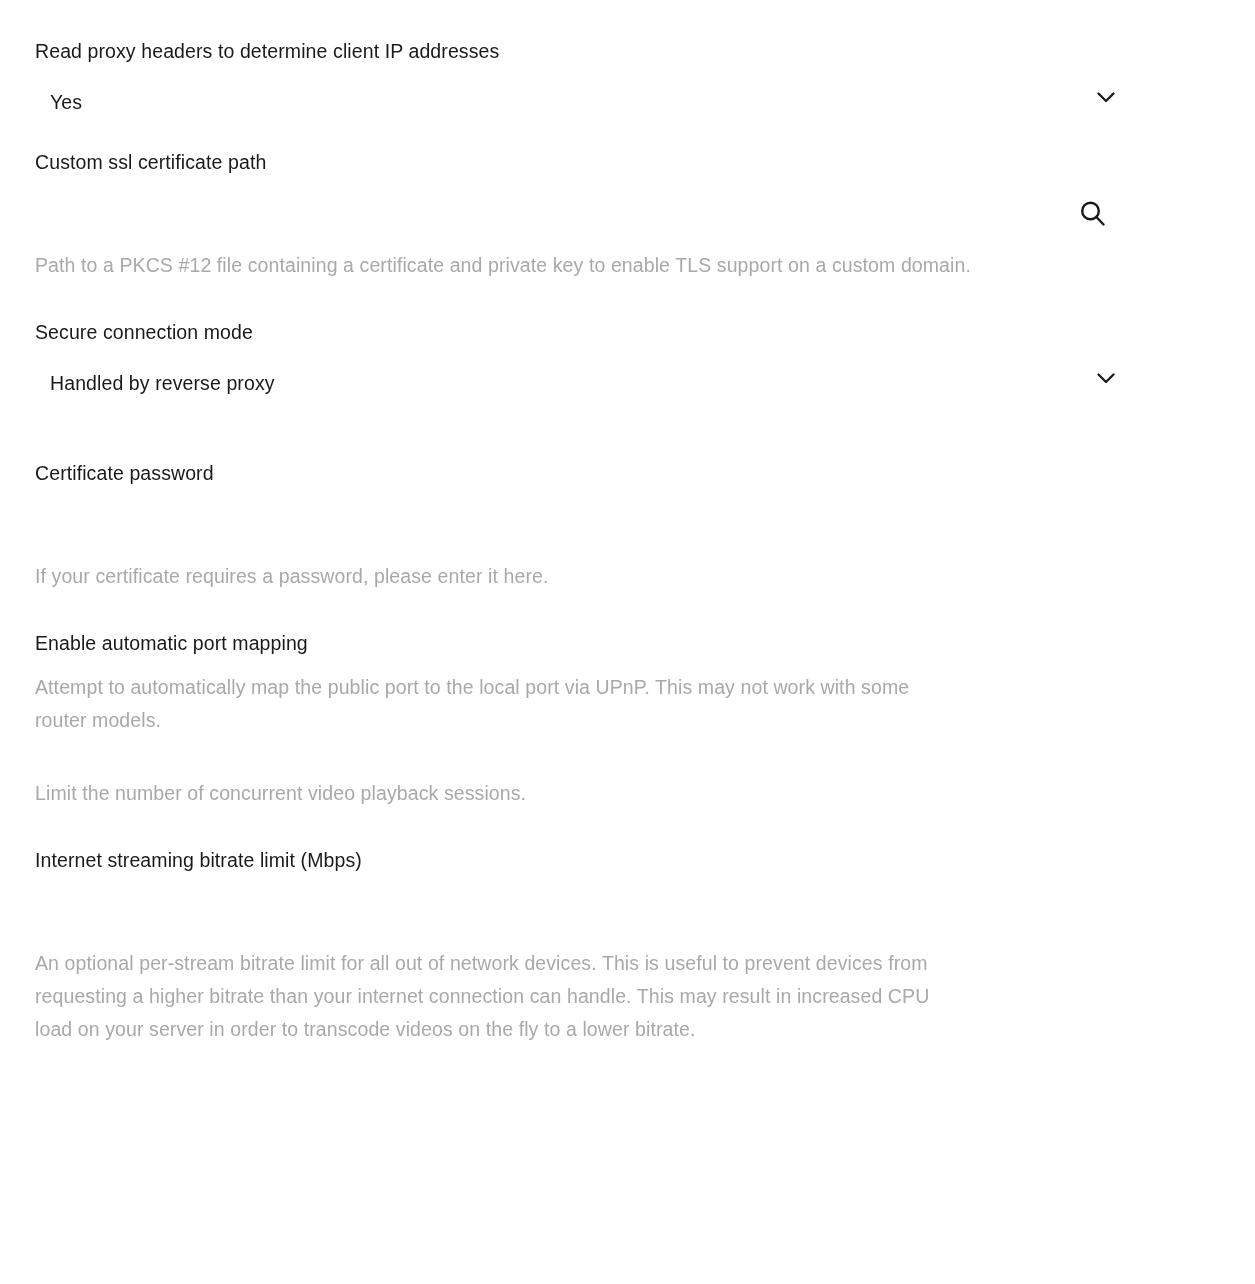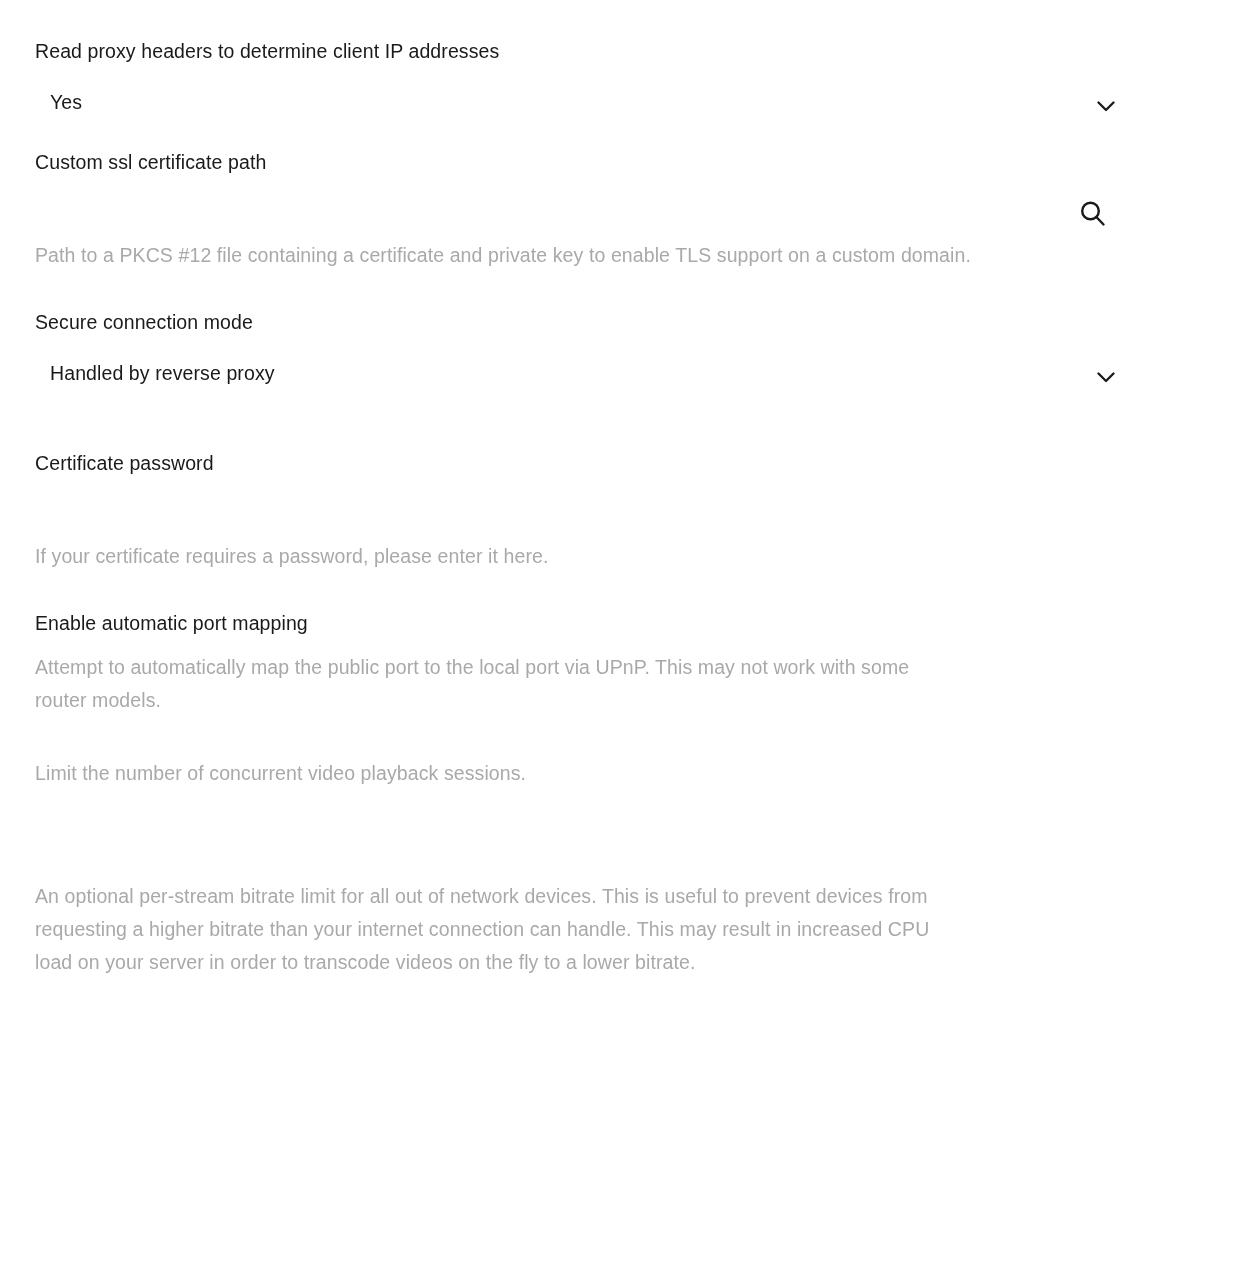--- a/index.html
+++ b/index.html
@@ -31,21 +31,21 @@
     color: #1a1a1a;
     letter-spacing: 0.1px;
   }
   
   .select-control {
     margin-top: 31px;
     height: 20px;
     padding-left: 15px;
     padding-right: 5px;
     display: flex;
-    align-items: flex-end;
+    align-items: flex-start;
     justify-content: space-between;
     cursor: pointer;
     background: transparent;
   }
   .select-value {
     font-size: 19.5px;
     line-height: 20px;
     color: #1a1a1a;
     letter-spacing: 0.1px;
   }
@@ -88,21 +88,21 @@
   }
   .field-help {
     width: 1120px;
     font-size: 19.5px;
     line-height: 33px;
     color: #a9a9a9;
     letter-spacing: 0.1px;
     white-space: pre-line;
   }
   .help-after-select { margin-top: 27px; }
-  .help-after-input  { }
+  .help-after-input  { margin-top: 10px; }
   .help-after-label  { margin-top: 18px; }
 </style>
 </head>
 <body>
 
 <div class="page">
 
   <div class="field">
     <div class="field-label">Read proxy headers to determine client IP addresses</div>
     <div class="select-control" role="combobox" aria-haspopup="listbox">
@@ -149,20 +149,21 @@
     <div class="field-label">Enable automatic port mapping</div>
     <div class="field-help help-after-label">Attempt to automatically map the public port to the local port via UPnP. This may not work with some
 router models.</div>
   </div>
 
   <div class="field">
     <div class="field-help help-after-select">Limit the number of concurrent video playback sessions.</div>
   </div>
 
   <div class="field">
+    <div class="field-label">Internet streaming bitrate limit (Mbps)</div>
     <div class="input-row">
       <input class="text-input" type="text" value="" style="">
     </div>
     <div class="field-help help-after-input">An optional per-stream bitrate limit for all out of network devices. This is useful to prevent devices from
 requesting a higher bitrate than your internet connection can handle. This may result in increased CPU
 load on your server in order to transcode videos on the fly to a lower bitrate.</div>
   </div>
 
 </div>
 

